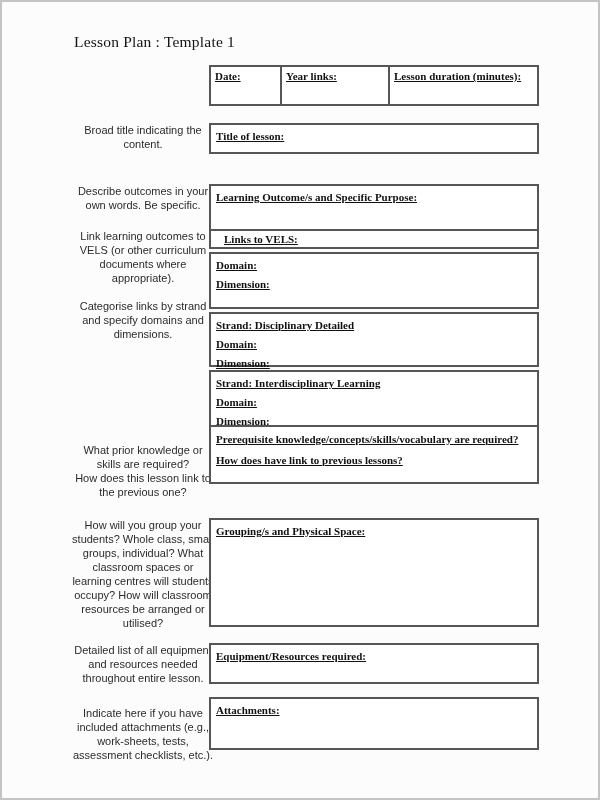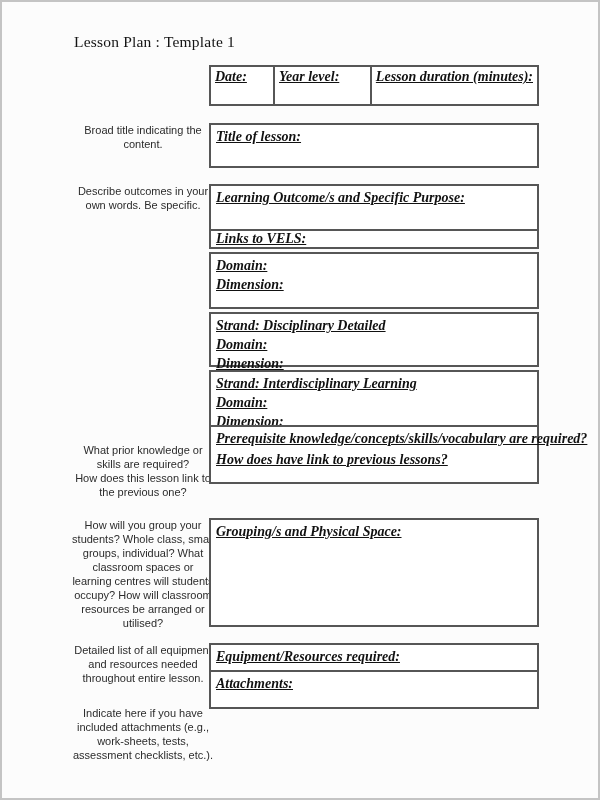--- a/index.html
+++ b/index.html
@@ -42,28 +42,27 @@
     border-right: 2px solid #565656;
     padding: 2px 4px;
   }
   .meta-cell:last-child { border-right: none; }
   .meta-c1 { width: 71px; }
   .meta-c2 { width: 108px; }
   .meta-c3 { flex: 1; }
   
   .fh {
     font-family: "Liberation Serif", "DejaVu Serif", serif;
-    font-size: 14px;
+    font-size: 11px;
     font-weight: bold;
     text-decoration: underline;
     color: #111;
     white-space: nowrap;
     line-height: 15px;
     display: block;
-    font-style: italic;
   }
   
   .note {
     position: absolute;
     left: 70px;
     width: 142px;
     font-size: 11px;
     line-height: 14px;
     color: #2b2b2b;
     text-align: center;
@@ -74,57 +73,61 @@
   .fbox {
     position: absolute;
     left: 207px;
     width: 330px;
     border: 2px solid #565656;
     box-sizing: border-box;
     background: #fff;
     padding: 2px 5px;
   }
   .fbox .fh { line-height: 19px; }
-  .fbox.tight { padding: 0px 5px; }
+  .fbox.tight { padding: 0px 13px; }
   .fbox.tight .fh { line-height: 16px; }
   .fbox.wide-lines .fh { line-height: 20.5px; }
 </style>
 </head>
 <body>
 
 <div class="page">
 
   <h1 class="doc-title">Lesson Plan : Template 1</h1>
 
   <div class="meta-table">
     <div class="meta-cell meta-c1">
       <span class="fh">Date:</span>
     </div>
     <div class="meta-cell meta-c2">
-      <span class="fh">Year level:</span>
+      <span class="fh">Year links:</span>
     </div>
     <div class="meta-cell meta-c3">
       <span class="fh">Lesson duration (minutes):</span>
     </div>
   </div>
 
   <div class="note" style="top:121px">
     <p>Broad title indicating the content.</p>
   </div>
-  <div class="fbox" style="top:121px;height:45px">
+  <div class="fbox" style="top:121px;height:31px">
     <span class="fh">Title of lesson:</span>
   </div>
 
   <div class="note" style="top:182px">
     <p>Describe outcomes in your own words. Be specific.</p>
   </div>
   <div class="fbox" style="top:182px;height:48px">
     <span class="fh">Learning Outcome/s and Specific Purpose:</span>
   </div>
 
+  <div class="note" style="top:227px">
+    <p>Link learning outcomes to VELS (or other curriculum documents where appropriate).</p>
+    <p class="para-gap">Categorise links by strand and specify domains and dimensions.</p>
+  </div>
   <div class="fbox tight" style="top:227px;height:20px">
     <span class="fh">Links to VELS:</span>
   </div>
   <div class="fbox" style="top:250px;height:57px">
     <span class="fh">Domain:</span>
     <span class="fh">Dimension:</span>
   </div>
   <div class="fbox" style="top:310px;height:55px">
     <span class="fh">Strand:  Disciplinary Detailed</span>
     <span class="fh">Domain:</span>
@@ -155,17 +158,17 @@
   <div class="note" style="top:641px">
     <p>Detailed list of all equipment and resources needed throughout entire lesson.</p>
   </div>
   <div class="fbox" style="top:641px;height:41px">
     <span class="fh">Equipment/Resources required:</span>
   </div>
 
   <div class="note" style="top:704px">
     <p>Indicate here if you have included attachments (e.g., work-sheets, tests, assessment checklists, etc.).</p>
   </div>
-  <div class="fbox" style="top:668px;height:39px">
+  <div class="fbox" style="top:695px;height:53px">
     <span class="fh">Attachments:</span>
   </div>
 
 </div>
 
 </body></html>

